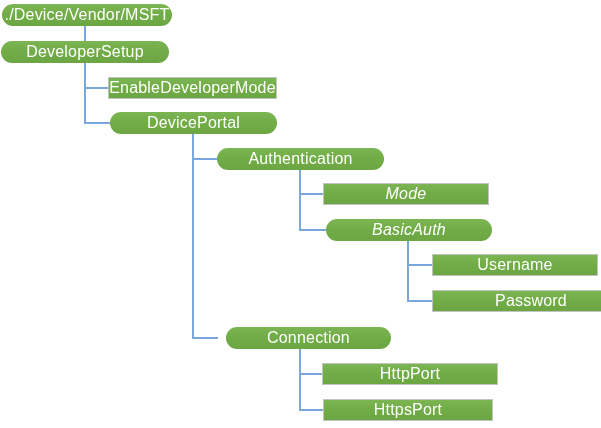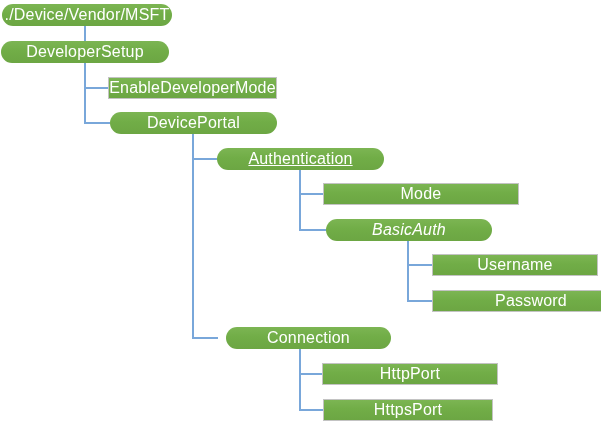--- a/index.html
+++ b/index.html
@@ -65,22 +65,22 @@
   <div class="line hline" style="left:407px; top:300px; width:25px;"></div>
 
   <div class="line vline" style="left:299px; top:349px; height:62px;"></div>
   <div class="line hline" style="left:299px; top:373px; width:24px;"></div>
   <div class="line hline" style="left:299px; top:409px; width:24px;"></div>
 
   <div class="node pill" style="left:2px;   top:4px;   width:170px;">./Device/Vendor/MSFT</div>
   <div class="node pill" style="left:1px;   top:41px;  width:168px;">DeveloperSetup</div>
   <div class="node leaf" style="left:108px; top:77px;  width:169px;">EnableDeveloperMode</div>
   <div class="node pill" style="left:110px; top:112px; width:167px;">DevicePortal</div>
-  <div class="node pill" style="left:217px; top:148px; width:167px;text-decoration:underline;">Authentication</div>
-  <div class="node leaf" style="left:323px; top:183px; width:196px;">Mode</div>
+  <div class="node pill" style="left:217px; top:148px; width:167px;">Authentication</div>
+  <div class="node leaf" style="left:323px; top:183px; width:166px;font-style:italic;">Mode</div>
   <div class="node pill" style="left:326px; top:219px; width:166px;font-style:italic;">BasicAuth</div>
   <div class="node leaf" style="left:432px; top:254px; width:166px;">Username</div>
   <div class="node leaf" style="left:432px; top:290px; width:198px;">Password</div>
   <div class="node pill" style="left:226px; top:327px; width:165px;">Connection</div>
   <div class="node leaf" style="left:322px; top:363px; width:176px;">HttpPort</div>
   <div class="node leaf" style="left:323px; top:399px; width:170px;">HttpsPort</div>
 
 </div>
 
 </body></html>

